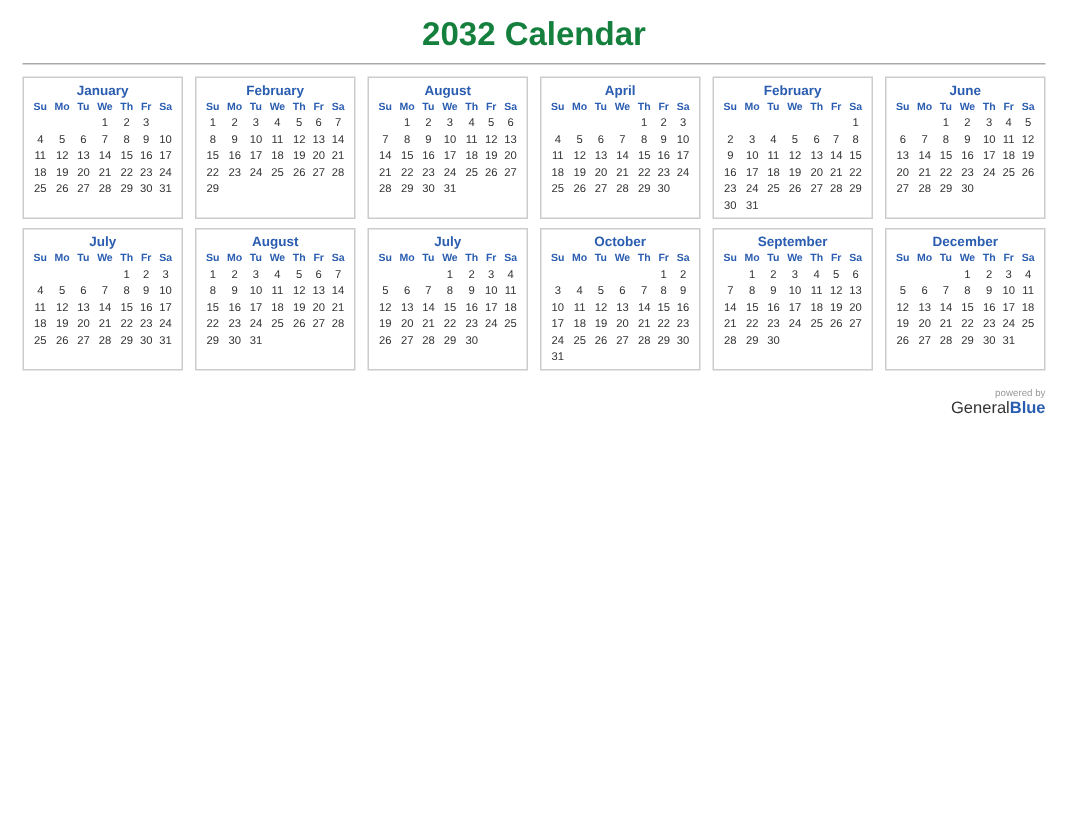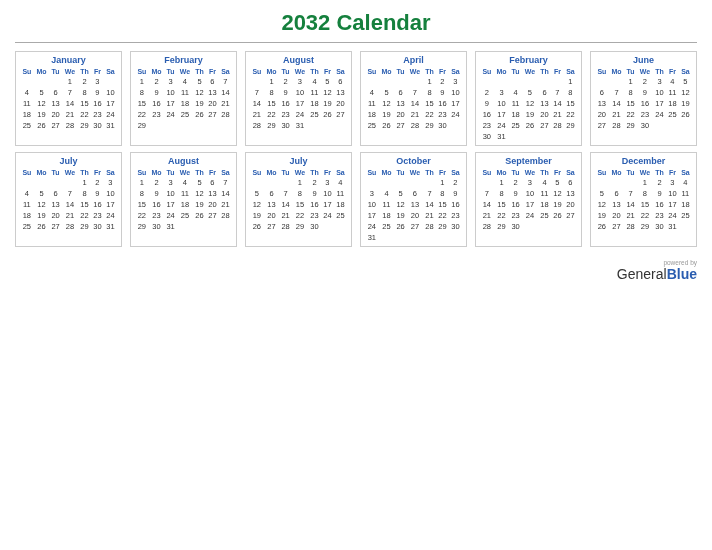--- a/index.html
+++ b/index.html
@@ -68,21 +68,21 @@
       width: 100%;
       display: flex;
       flex-direction: column;
       align-items: flex-end;
     }
     .powered-by {
       font-size: 6.5px;
       color: #999;
     }
     .brand {
-      font-size: 14px;
+      font-size: 11px;
       font-weight: bold;
       color: #2a5db0;
       margin-left: 37px;
     }
     .brand span {
       font-weight: normal;
       color: #333;
     }
   </style>
 </head>

